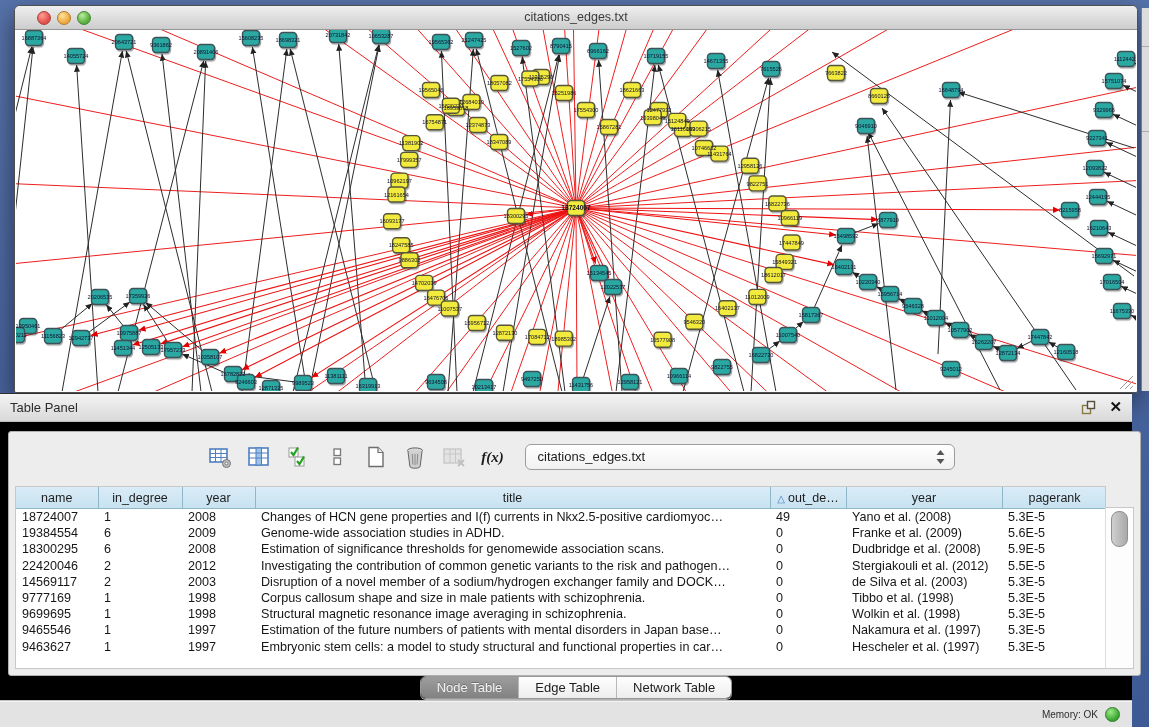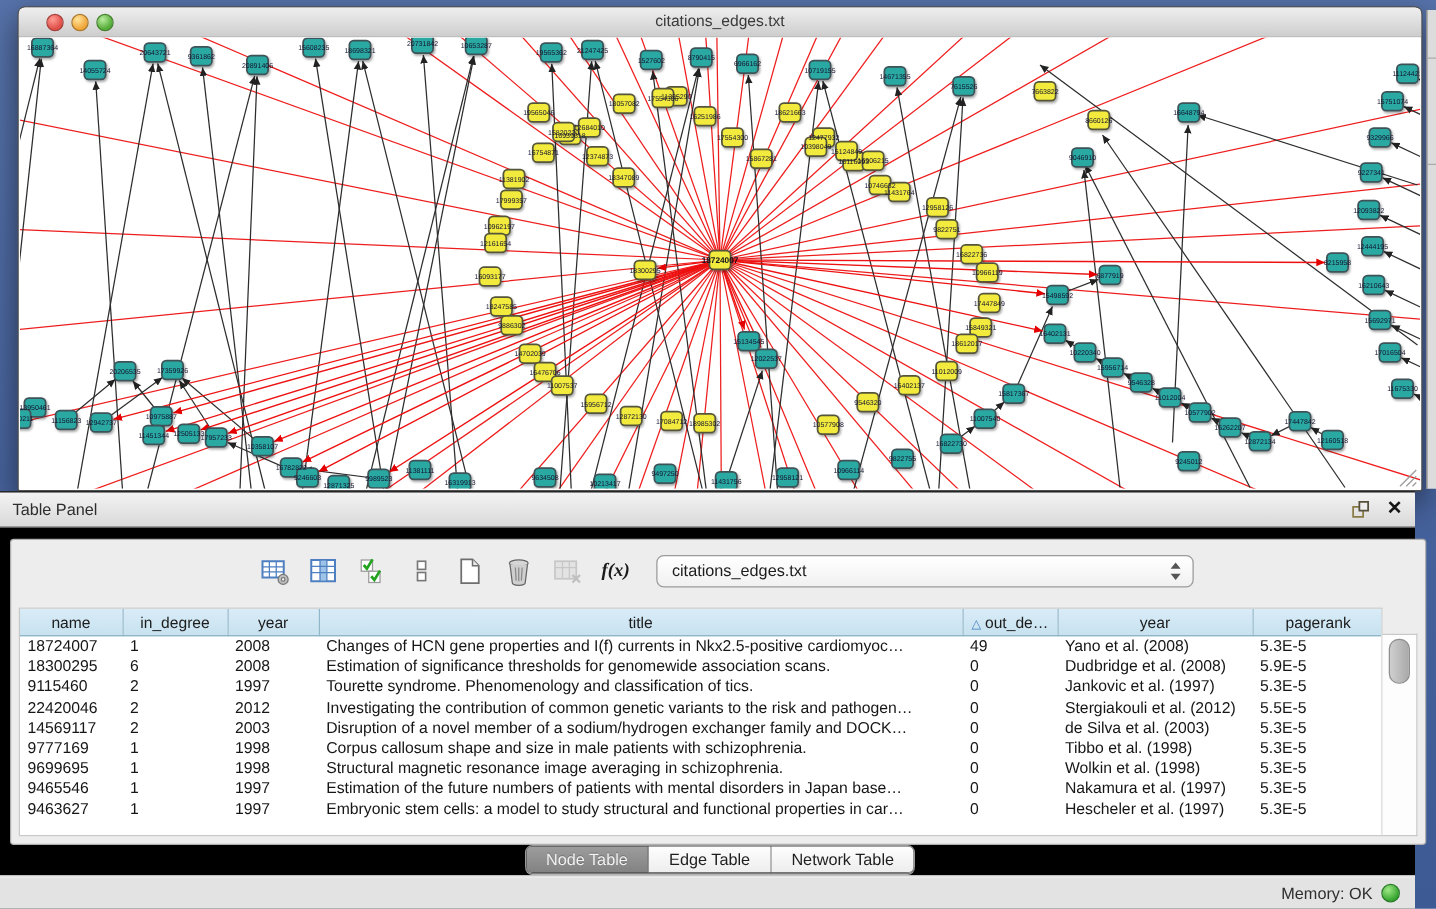--- a/index.html
+++ b/index.html
@@ -79,21 +79,21 @@
   .thumb{position:absolute;left:5px;top:3px;width:15px;height:34px;border-radius:8px;
     background:linear-gradient(90deg,#cfcfcf,#a9a9a9);border:1px solid #8f8f8f;}
   
   .tabs-row{position:absolute;left:0;right:0;top:282px;display:flex;justify-content:center;padding-left:20px;}
   .seg{display:flex;border:1px solid #989898;border-radius:6px;overflow:hidden;box-shadow:0 1px 0 rgba(255,255,255,.7);}
   .seg .tab{padding:3px 16px;font-size:13px;background:linear-gradient(180deg,#fefefe,#ededed);color:#1e1e1e;border-left:1px solid #b8b8b8;}
   .seg .tab:first-child{border-left:none;}
   .seg .tab.selected{background:linear-gradient(180deg,#9d9d9d,#828282);color:#f2f2f2;text-shadow:0 -1px 0 rgba(0,0,0,.25);}
   
   .status-bar{position:absolute;left:0;right:0;bottom:0;height:27px;background:#e3e3e3;border-top:1px solid #c2c2c2;box-shadow:inset 0 1px 0 #f4f4f4;}
-  .memory{position:absolute;right:12px;top:6px;display:flex;align-items:center;gap:7px;font-size:13px;color:#2e2e2e;}
+  .memory{position:absolute;right:12px;top:6px;display:flex;align-items:center;gap:7px;font-size:10px;color:#2e2e2e;}
   .mem-dot{width:13px;height:13px;border-radius:50%;border:1px solid #2c7d2a;
     background:radial-gradient(circle at 35% 30%,#9fe885,#35a52f 70%);}
 </style>
 </head>
 <body>
 
 <div class="net-window">
   <div class="titlebar">
     <span class="light red"></span>
     <span class="light yellow"></span>
@@ -617,36 +617,36 @@
             <tr>
               <td>18724007</td>
               <td>1</td>
               <td>2008</td>
               <td>Changes of HCN gene properties and I(f) currents in Nkx2.5-positive cardiomyoc…</td>
               <td>49</td>
               <td>Yano et al. (2008)</td>
               <td>5.3E-5</td>
             </tr>
             <tr>
+              <td>19384554</td>
+              <td>6</td>
+              <td>2009</td>
+              <td>Genome-wide association studies in ADHD.</td>
+              <td>0</td>
+              <td>Franke et al. (2009)</td>
+              <td>5.6E-5</td>
+            </tr>
+            <tr>
               <td>18300295</td>
               <td>6</td>
               <td>2008</td>
               <td>Estimation of significance thresholds for genomewide association scans.</td>
               <td>0</td>
               <td>Dudbridge et al. (2008)</td>
               <td>5.9E-5</td>
-            </tr>
-            <tr>
-              <td>9115460</td>
-              <td>2</td>
-              <td>1997</td>
-              <td>Tourette syndrome. Phenomenology and classification of tics.</td>
-              <td>0</td>
-              <td>Jankovic et al. (1997)</td>
-              <td>5.3E-5</td>
             </tr>
             <tr>
               <td>22420046</td>
               <td>2</td>
               <td>2012</td>
               <td>Investigating the contribution of common genetic variants to the risk and pathogen…</td>
               <td>0</td>
               <td>Stergiakouli et al. (2012)</td>
               <td>5.5E-5</td>
             </tr>

